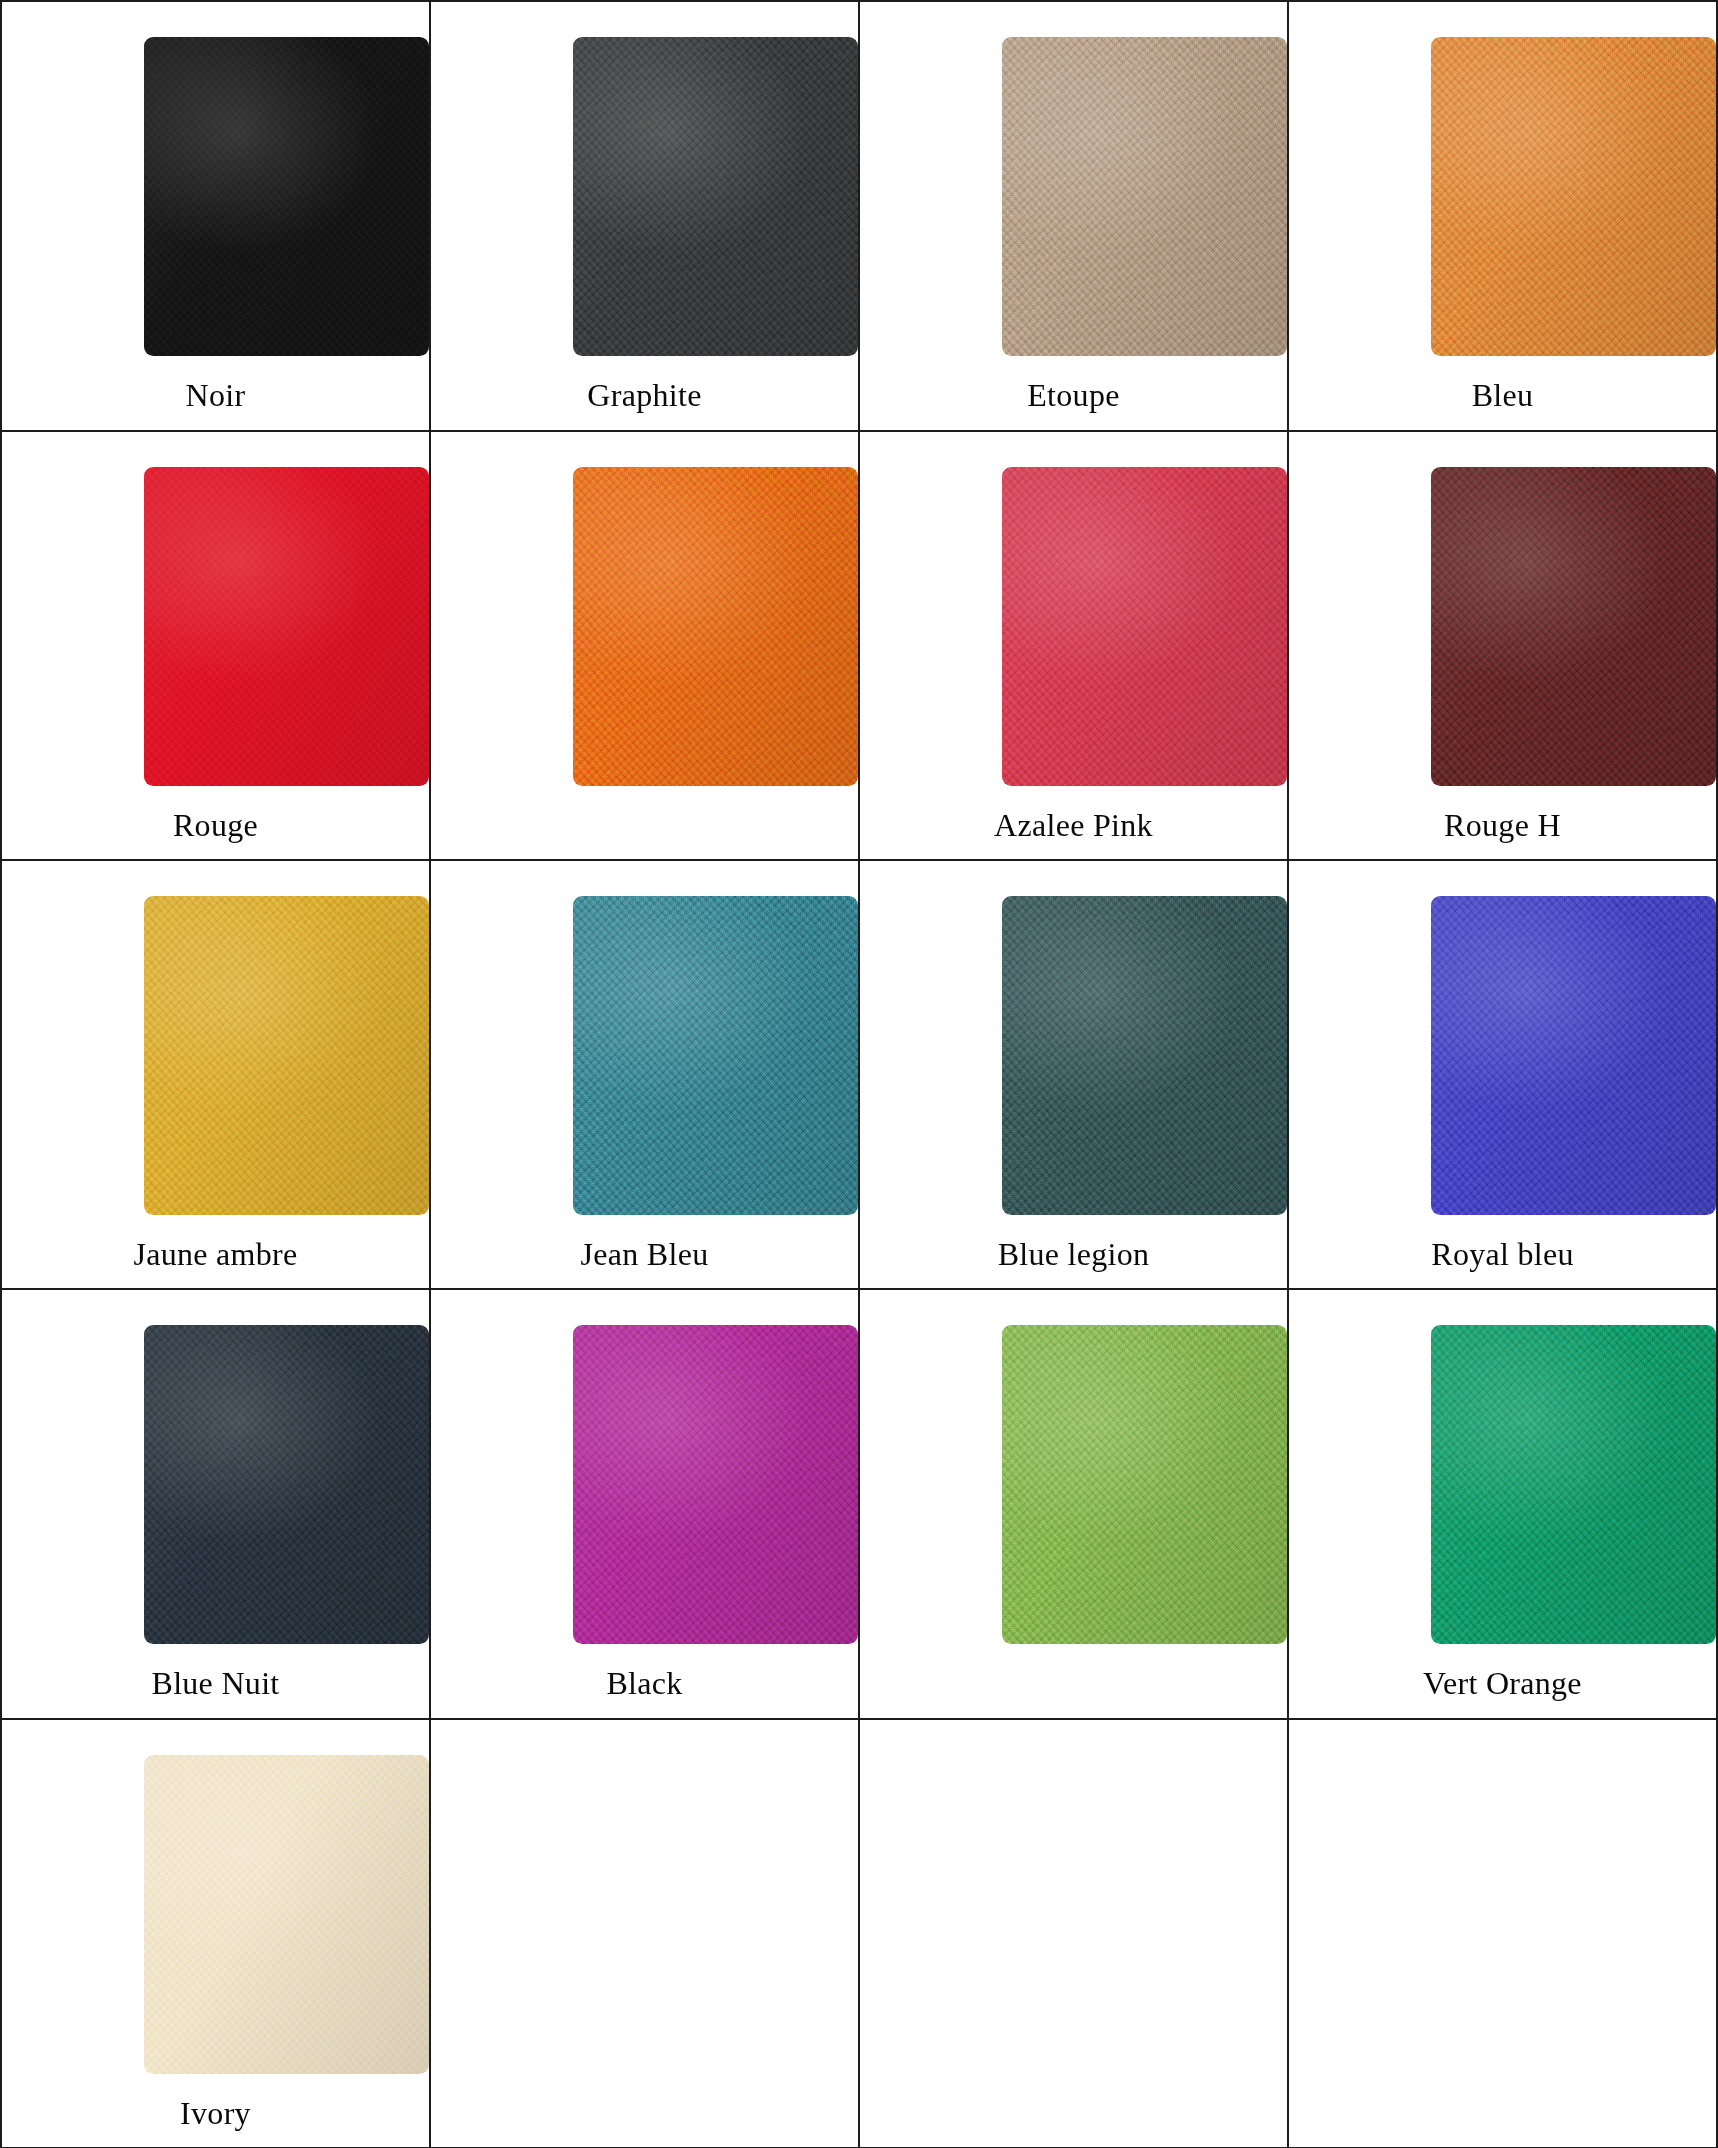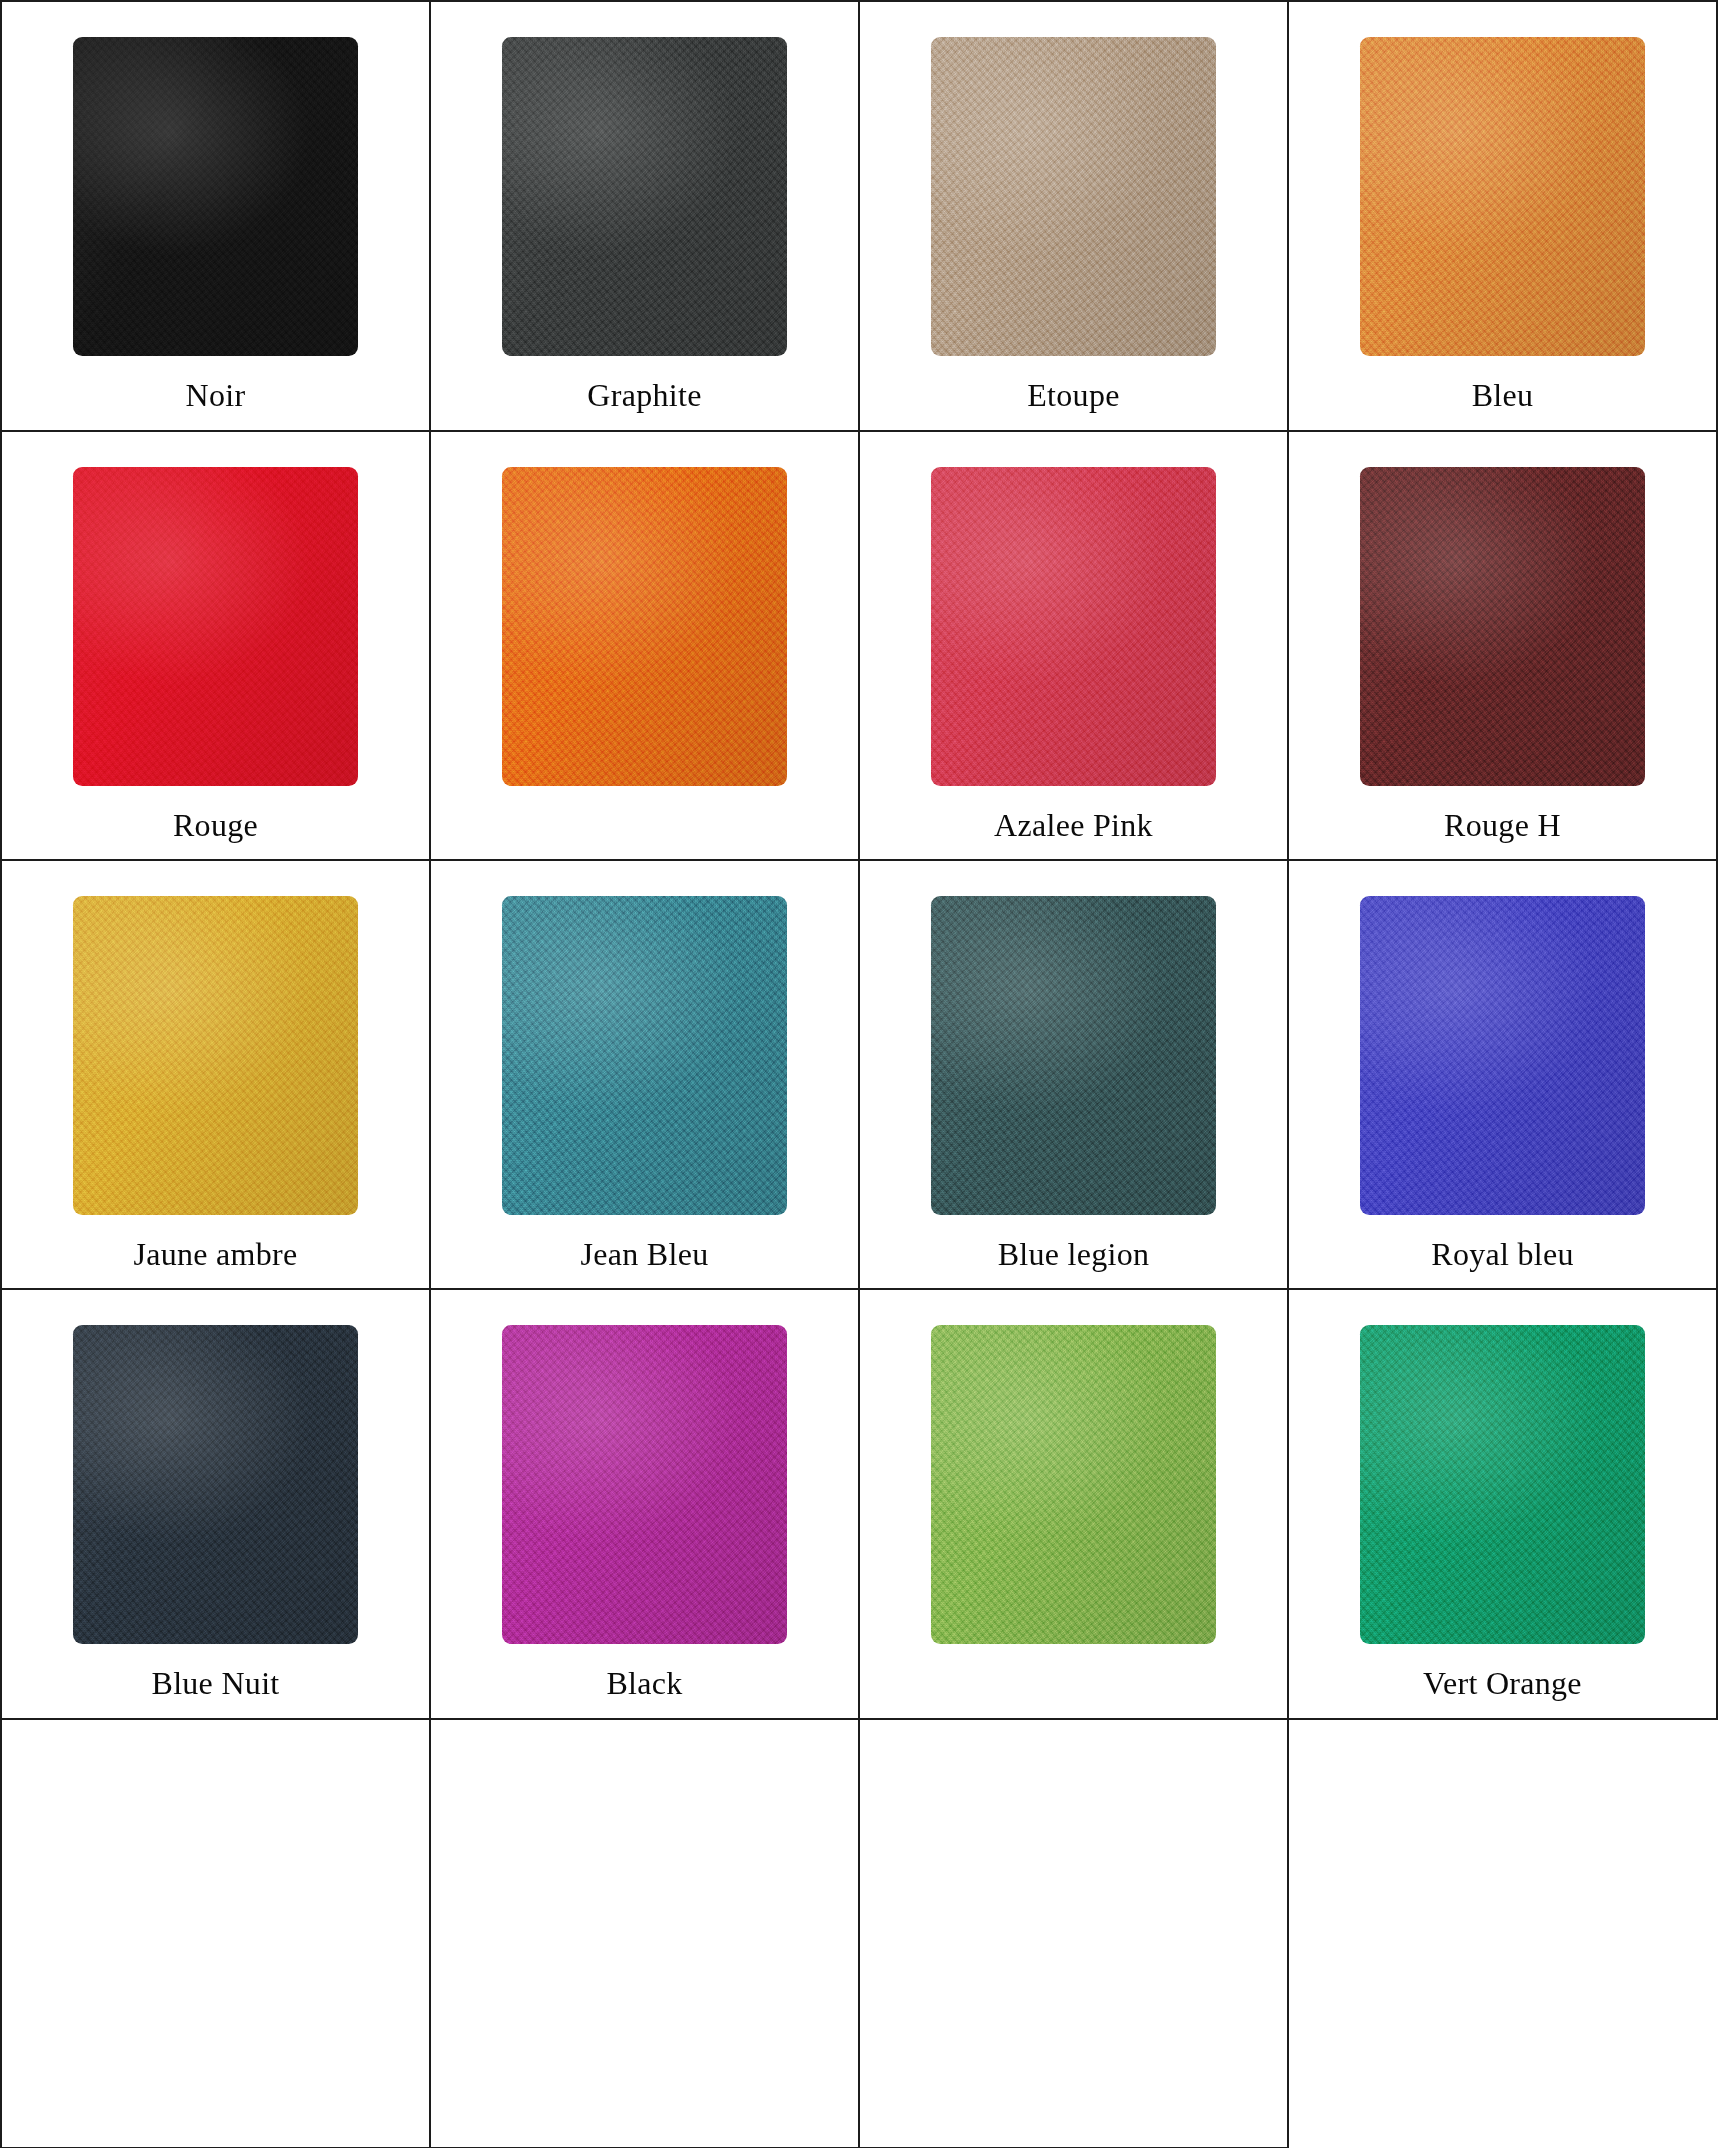--- a/index.html
+++ b/index.html
@@ -25,21 +25,21 @@
     grid-template-rows: 430px 429px 429px 430px 429px;
   }
 
   .cell {
     box-sizing: border-box;
     border-right: 2.5px solid #1c1c1c;
     border-bottom: 2.5px solid #1c1c1c;
     position: relative;
     display: flex;
     flex-direction: column;
-    align-items: center;
+    align-items: flex-end;
     justify-content: flex-start;
     background: #ffffff;
     overflow: hidden;
   }
 
   .cell.empty { }
 
   .swatch {
     width: 285px;
     height: 319px;
@@ -218,17 +218,24 @@
         <div class="sheen"></div>
       </div>
     </div>
     <div class="cell">
       <div class="swatch" style="background-color: rgb(20, 160, 111);">
         <div class="grain"></div>
         <div class="sheen"></div>
       </div>
       <div class="label">Vert Orange</div>
     </div>
+    <div class="cell">
+      <div class="swatch" style="background-color: rgb(242, 230, 204);">
+        <div class="grain"></div>
+        <div class="sheen"></div>
+      </div>
+      <div class="label">Ivory</div>
+    </div>
     <div class="cell empty"></div>
     <div class="cell empty"></div>
     <div class="cell empty"></div>
   </div>
 
 
 </body></html>

